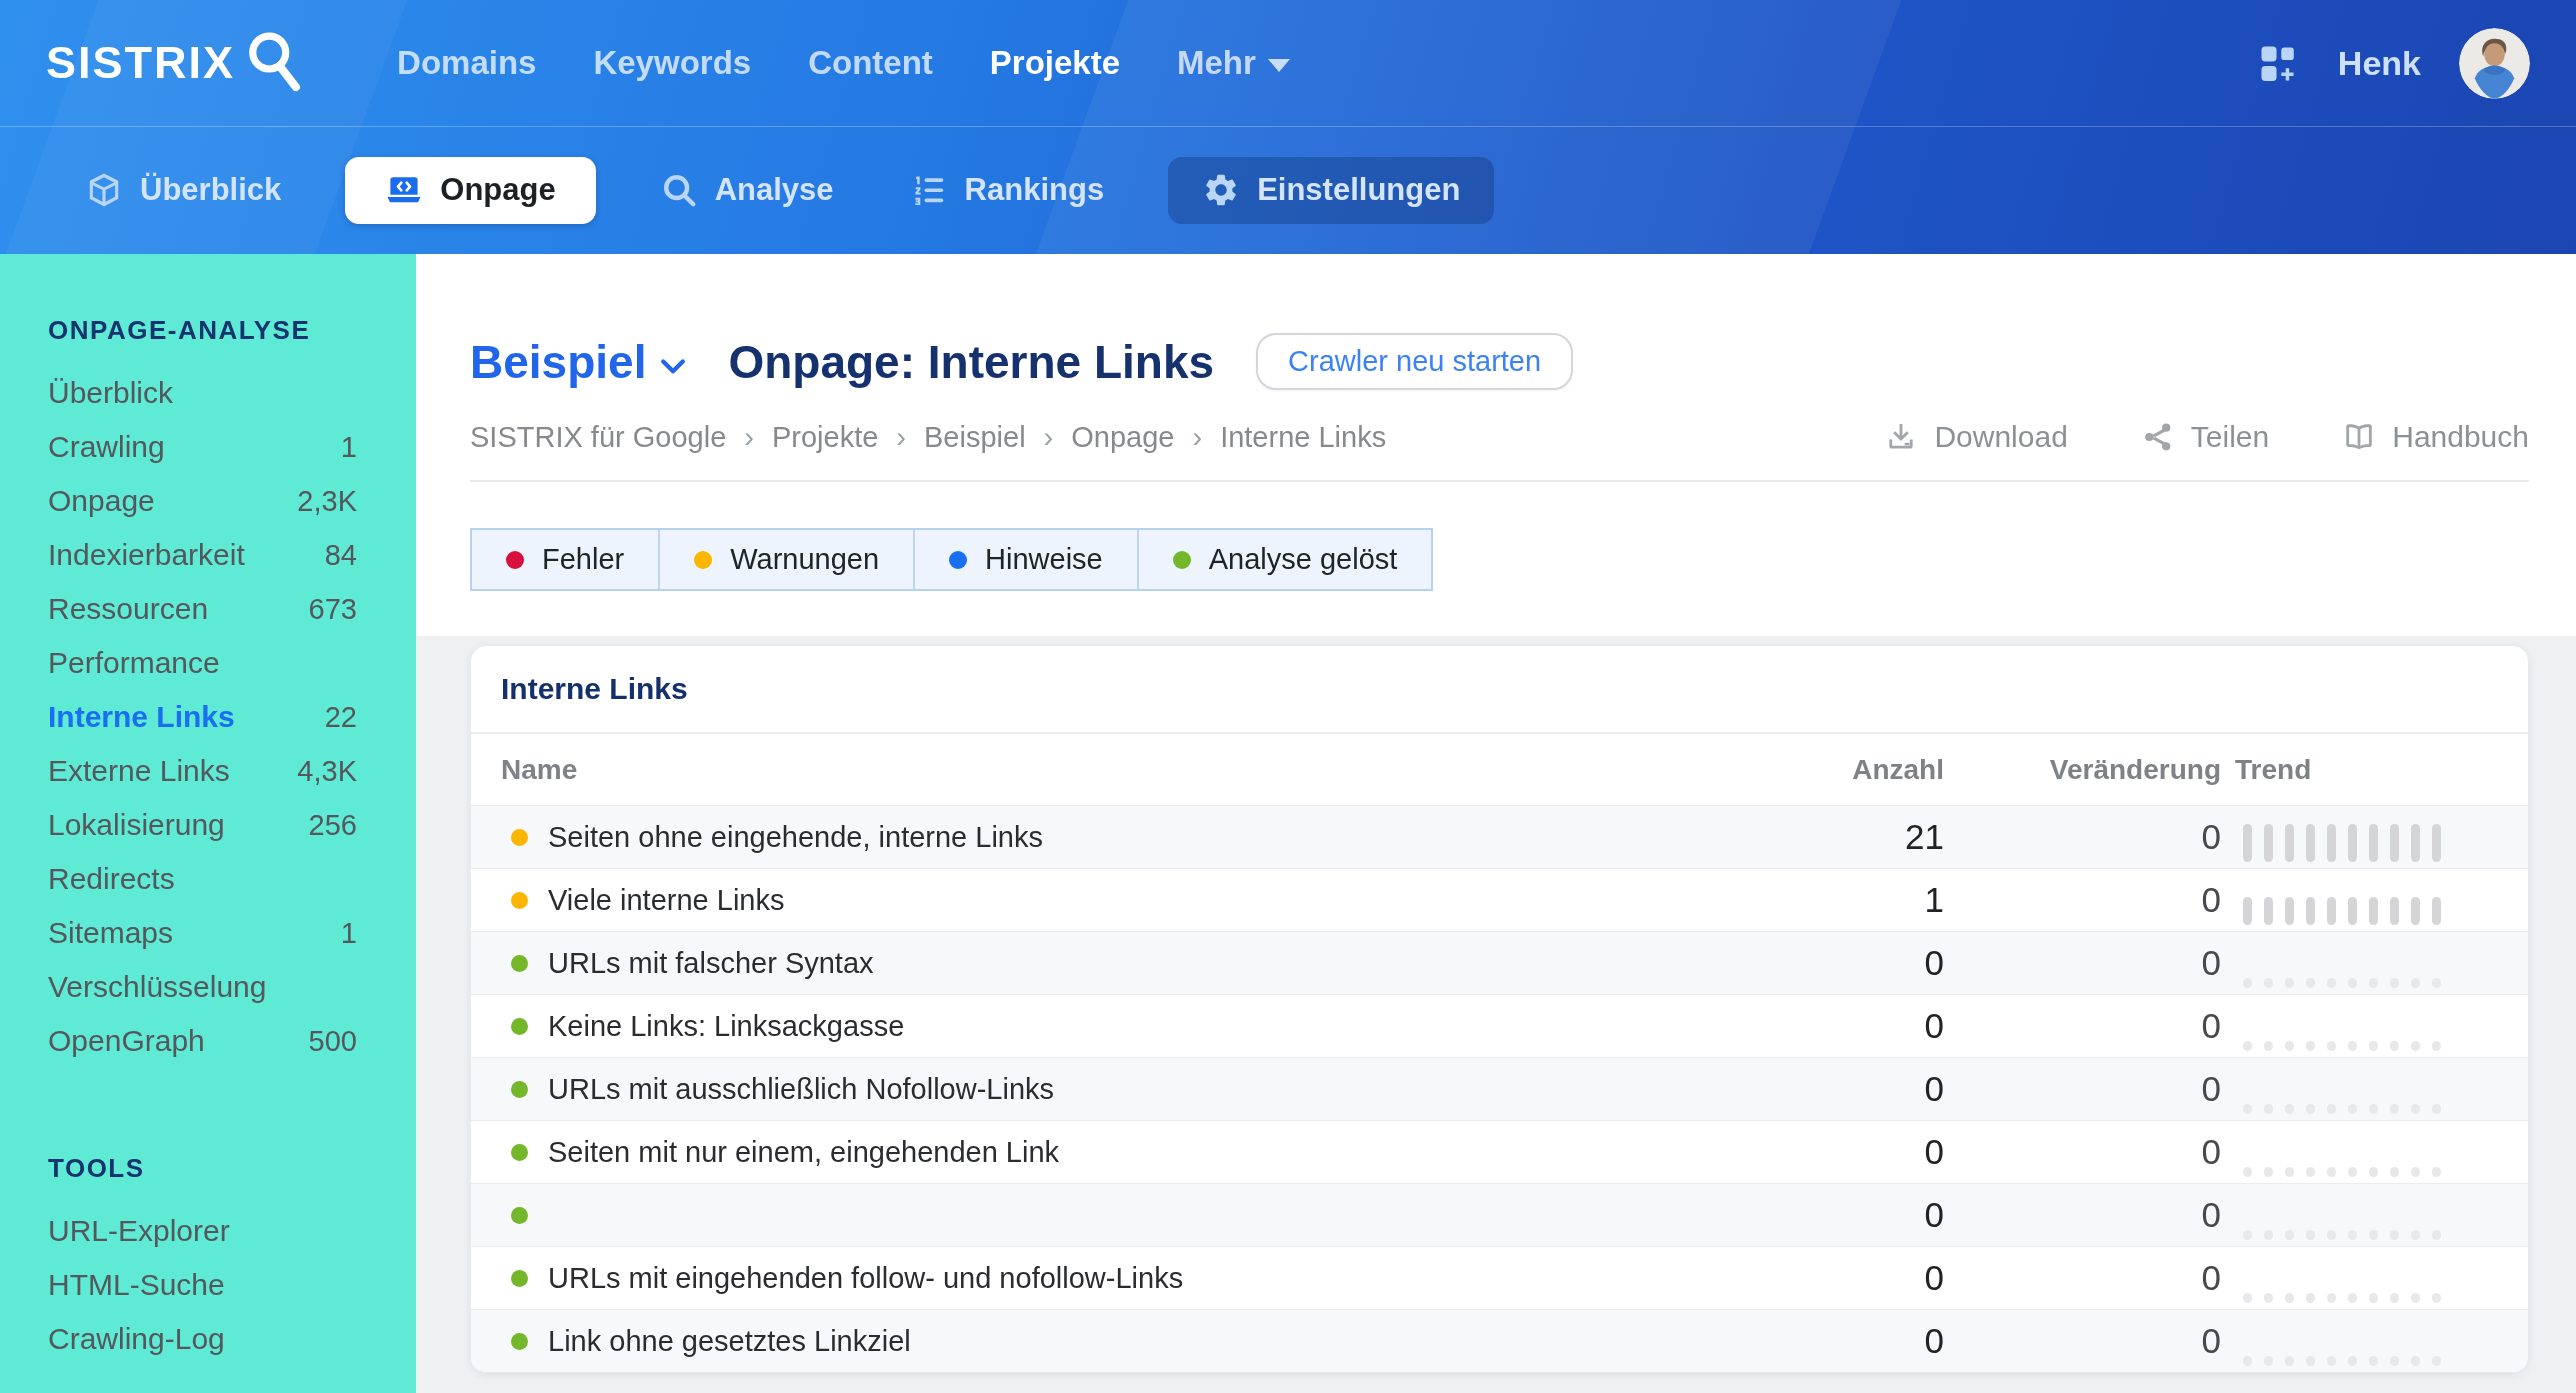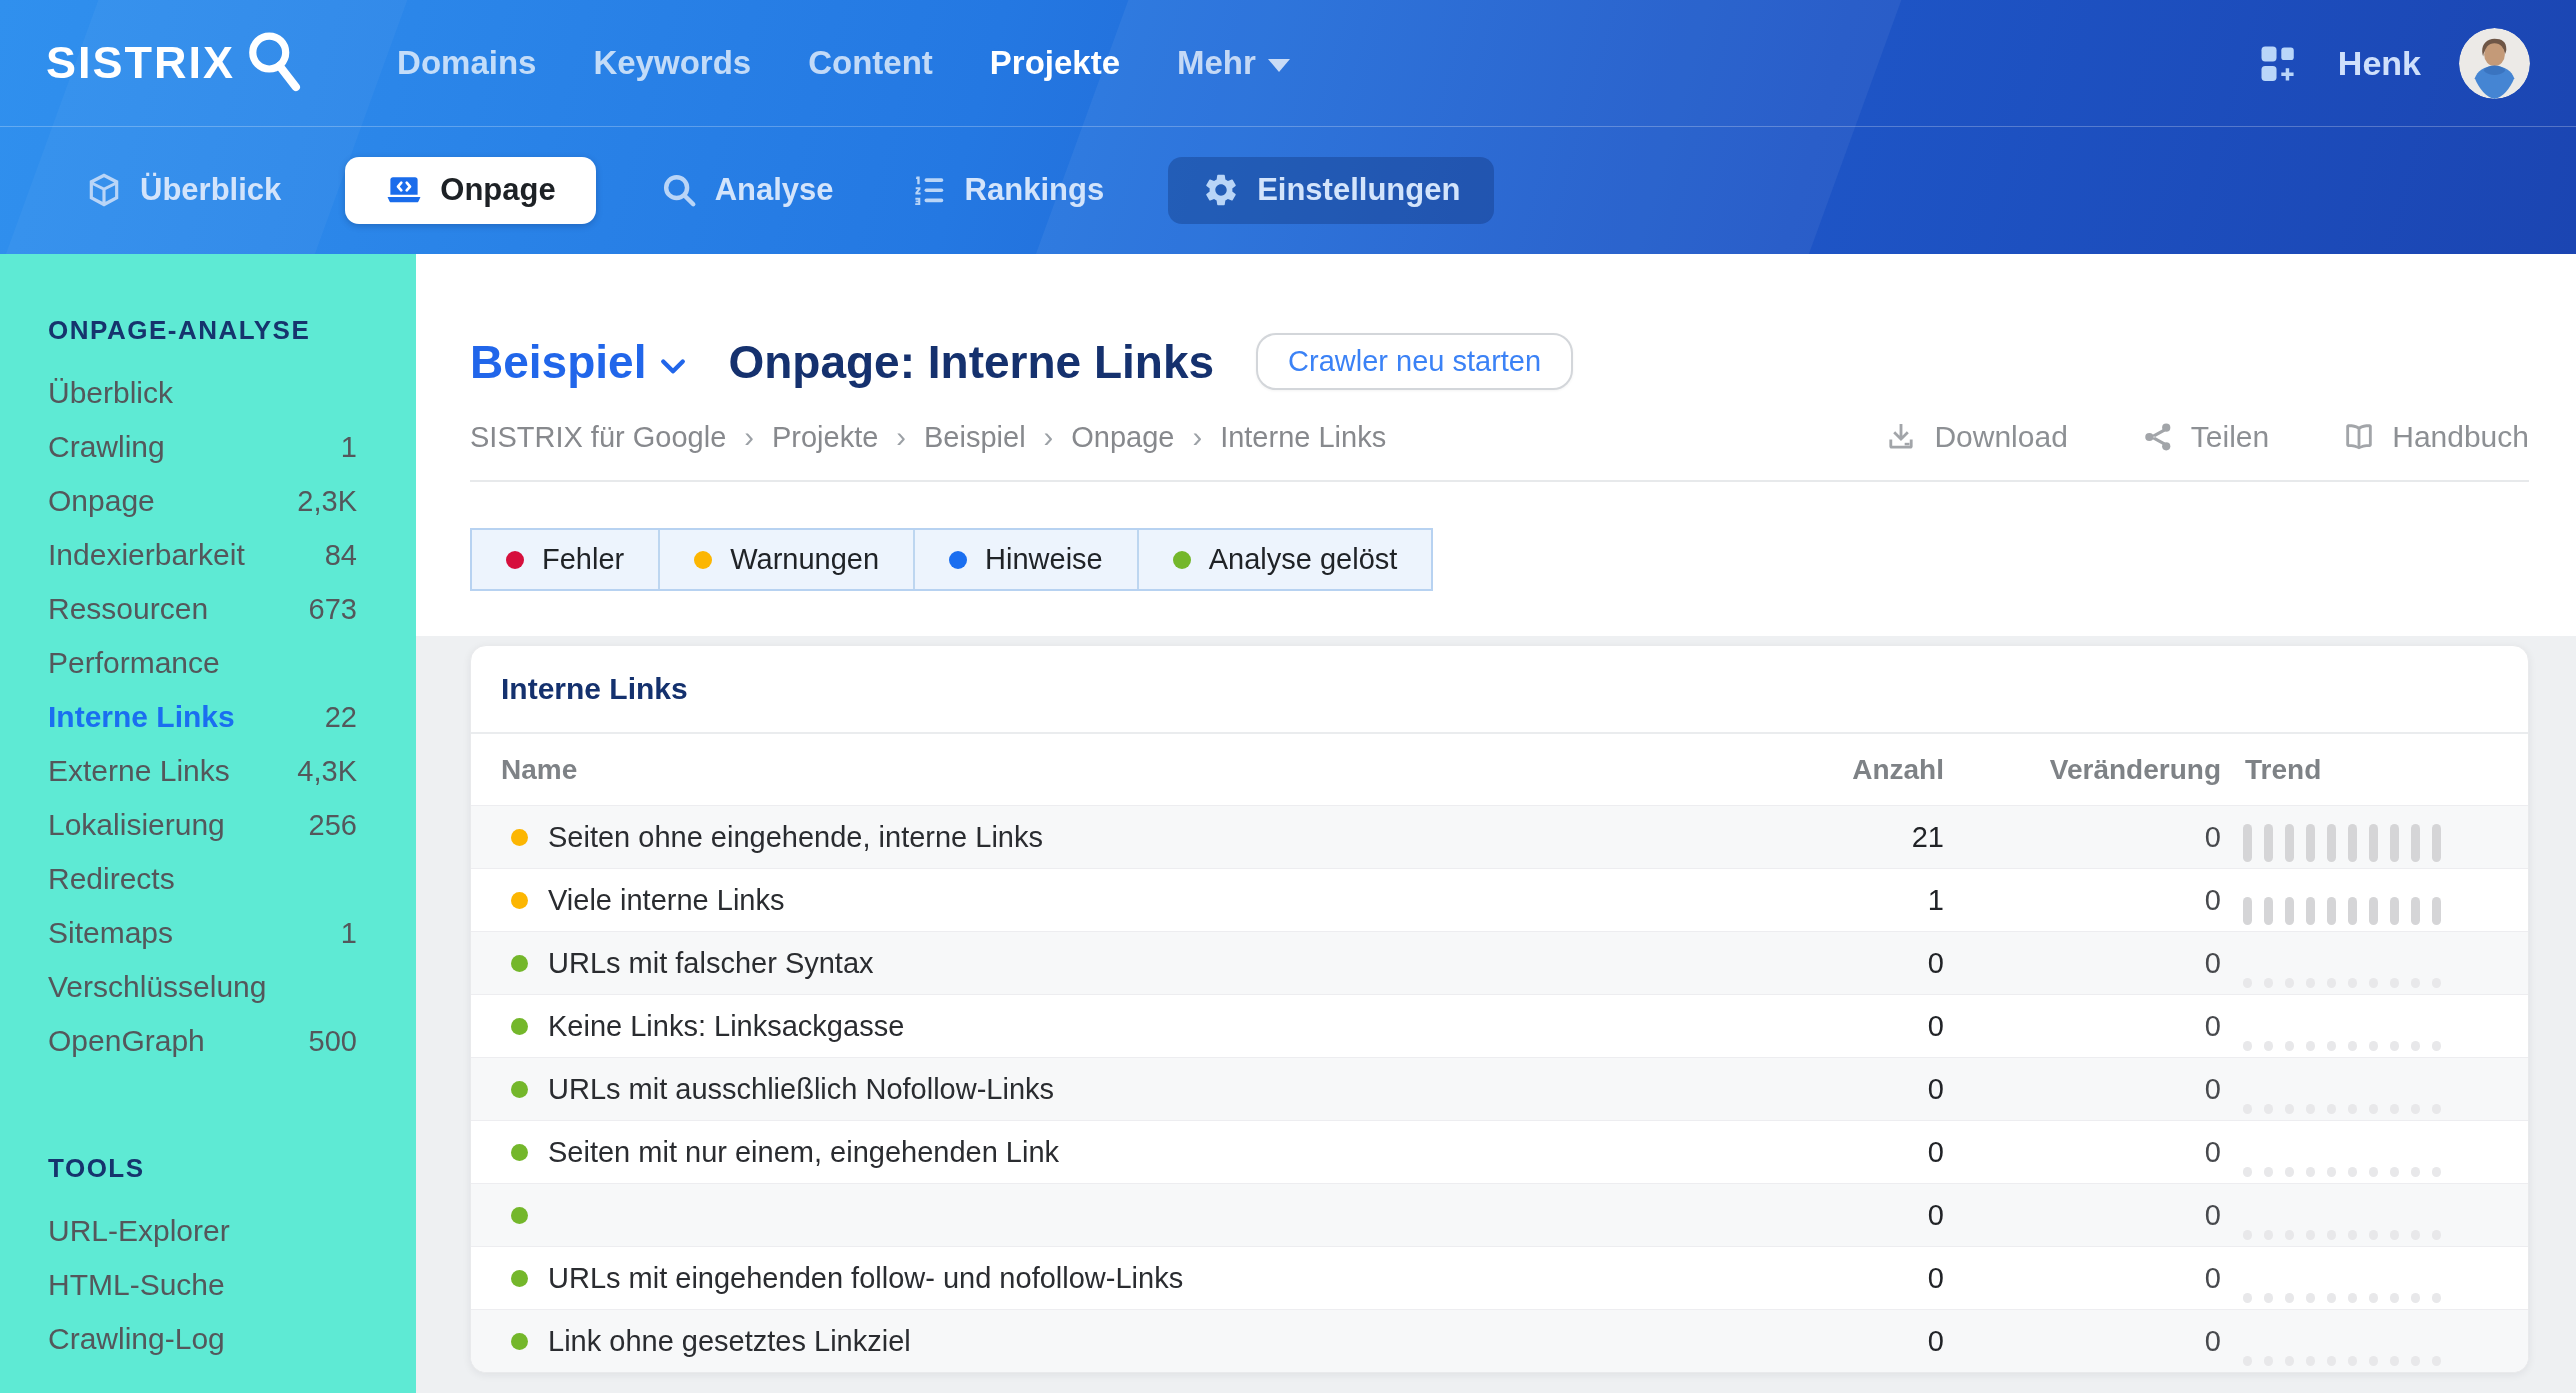--- a/index.html
+++ b/index.html
@@ -88,28 +88,28 @@
   .dot[data-colorkey="hint"]    { background:var(--hint); }
   .dot[data-colorkey="solved"]  { background:var(--solved); }
 
   .card { margin-top:54px; background:#fff; border-radius:16px; border:1px solid #e9eaec;
     box-shadow:0 2px 8px rgba(30,35,40,0.07); overflow:hidden; }
   .card-title { padding:26px 30px; font-size:30px; font-weight:800; color:#14316e;
     border-bottom:2px solid #eaecee; }
   .thead, .trow { display:grid; grid-template-columns:1fr 178px 277px 277px; padding:0 30px; align-items:center; }
   .thead { height:71px; font-size:28px; font-weight:700; color:#7e8286; }
   .th-right { text-align:right; }
-  .th-trend { padding-left:24px; }
+  .th-trend { padding-left:14px; }
   .trow { height:63px; border-top:1px solid #ededf0; cursor:pointer; }
   .tbody .trow:nth-child(odd) { background:#f7f8f9; }
   .name-cell { display:flex; align-items:center; gap:20px; font-size:29px; color:#2a2c30; padding-left:10px; }
   .name-dot { width:17px; height:17px; border-radius:50%; flex:0 0 auto; }
   .name-dot[data-severity="warning"] { background:var(--warning); }
   .name-dot[data-severity="ok"]      { background:var(--solved); }
-  .num { text-align:right; font-size:29px; color:#212327; }
+  .num { text-align:right; font-size:35px; color:#212327; }
   .change { color:#47494d; }
   .trend-cell { align-self:stretch; display:flex; align-items:flex-end; gap:12px;
     padding:0 0 6px 22px; }
   .trend-cell i { display:block; width:9px; background:#d5d5d7; border-radius:5px; }
   .trend-cell[data-trend="tall"] i   { height:38px; }
   .trend-cell[data-trend="medium"] i { height:28px; }
   .trend-cell[data-trend="flat"] i   { height:10px; background:#e8e8ea; }
 </style>
 </head>
 <body>

